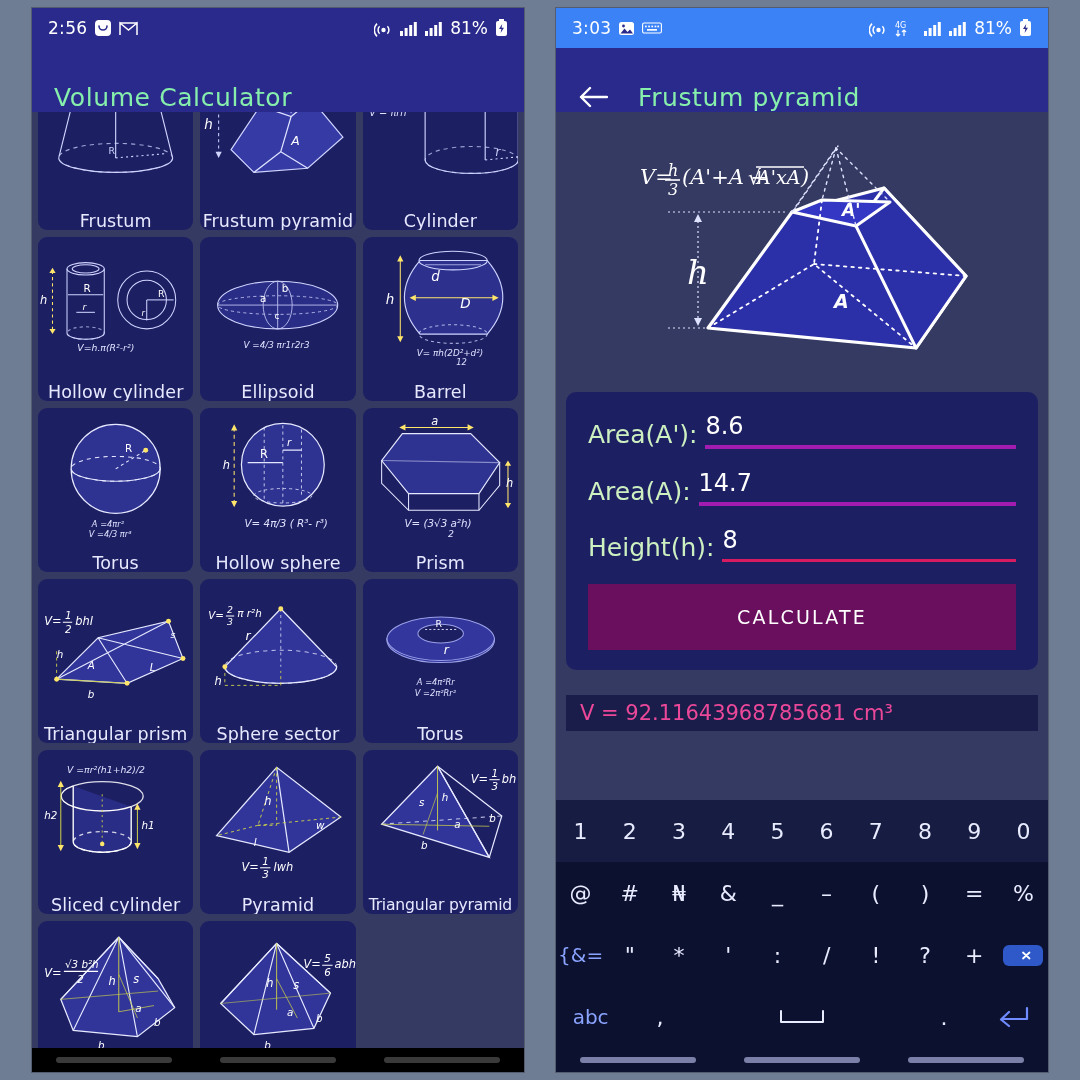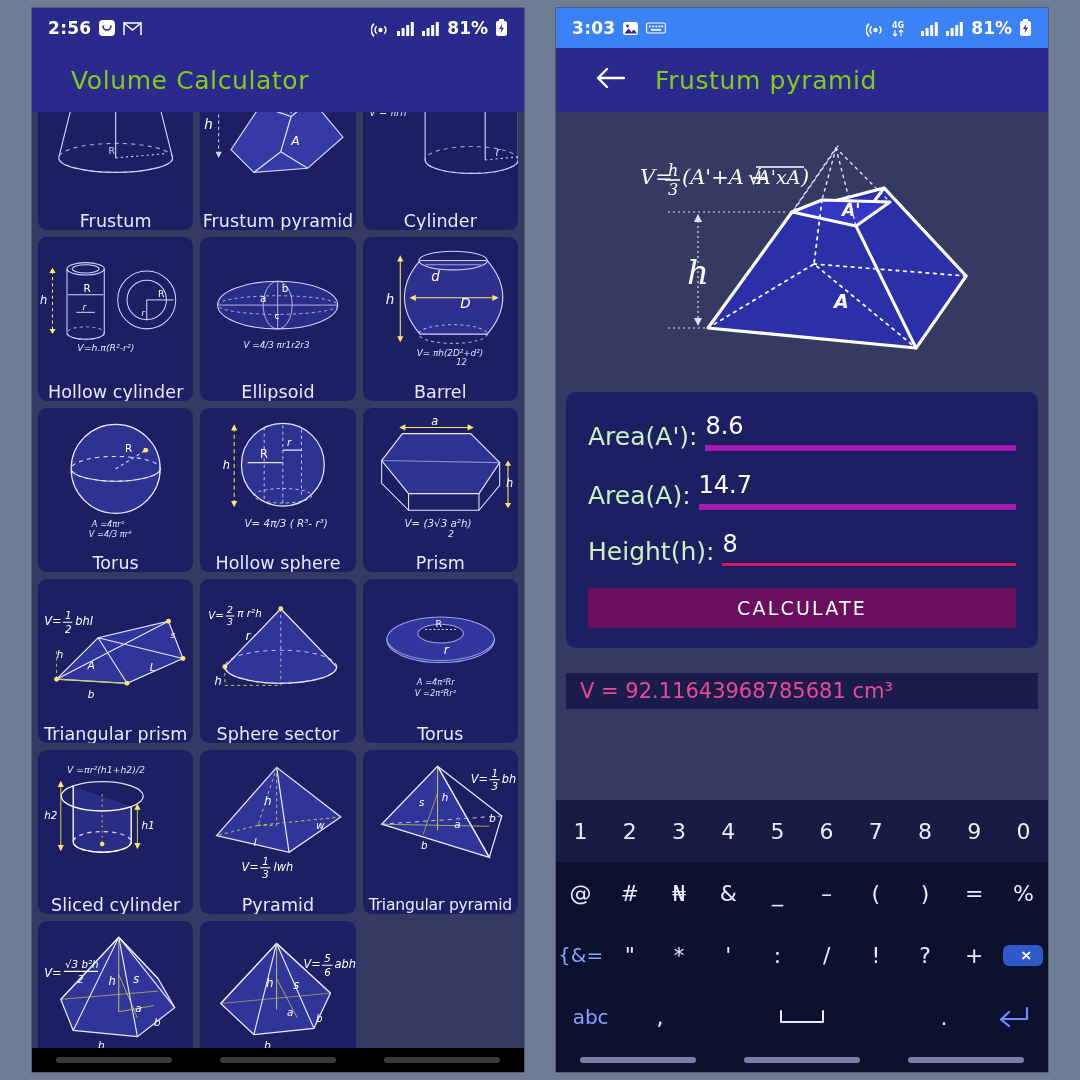--- a/index.html
+++ b/index.html
@@ -17,32 +17,32 @@
     overflow: hidden;
     box-shadow: 0 0 0 1px rgba(0,0,0,.25);
   }
   #phone-left  { left: 32px;  width: 492px; }
   #phone-right { left: 556px; width: 492px; }
 
   
   .statusbar {
     height: 40px; display: flex; align-items: center;
     padding: 0 16px; color: #fff;
-    font-size: 17px; font-family: "DejaVu Sans", sans-serif; font-weight: bold;
+    font-size: 17px; font-family: "DejaVu Sans", sans-serif;
   }
   .sb-left, .sb-right { display: flex; align-items: center; gap: 7px; }
   .sb-right { margin-left: auto; gap: 7px; }
   .sb-time { font-size: 17px; letter-spacing: .3px; }
   .ico { display: inline-block; vertical-align: middle; }
   .ico svg { display: block; }
 
   
   .appbar {
-    height: 64px; display: flex; align-items: center;
-    padding: 0 39px; color: #84cc16;
+    height: 64px; display: flex; align-items: flex-end;
+    padding: 0 22px; color: #86efac;
   }
   .appbar .title {
     font-size: 25px; letter-spacing: .6px;
     font-family: "DejaVu Sans", sans-serif; font-weight: 400;
   }
   .backarrow { margin-right: 30px; cursor: pointer; }
 
   
   #phone-left .screen {
     background: #353a63; height: 960px; overflow: hidden; position: relative;
@@ -85,25 +85,25 @@
     border-radius: 10px; padding: 22px 22px 20px 22px;
   }
   .field { display: flex; align-items: flex-end; margin-bottom: 22px; }
   .field .lbl {
     color: #cdf0c0; font-size: 25px; line-height: 1;
     white-space: nowrap; padding-bottom: 2px;
   }
   .field .inp {
     flex: 1; margin-left: 8px; color: #fff; font-size: 24px;
     line-height: 1; padding-bottom: 7px;
-    border-bottom: 6px solid #a21caf; cursor: text;
+    border-bottom: 4px solid #a21caf; cursor: text;
   }
   .field.focused .inp { border-bottom: 3px solid #d81b60; }
   .calcbtn {
-    width: 100%; height: 40px; background: #6a0f5e;
+    width: 100%; height: 66px; background: #6a0f5e;
     color: #fff; font-size: 19px; letter-spacing: 2.2px;
     border: 0; cursor: pointer; display: flex;
     align-items: center; justify-content: center;
     font-family: "DejaVu Sans", sans-serif;
   }
   .resultbar {
     margin: 25px 10px 0 10px; background: #1a1d4a;
     height: 36px; display: flex; align-items: center;
     padding: 0 14px; color: #ec4899; font-size: 21px;
   }

